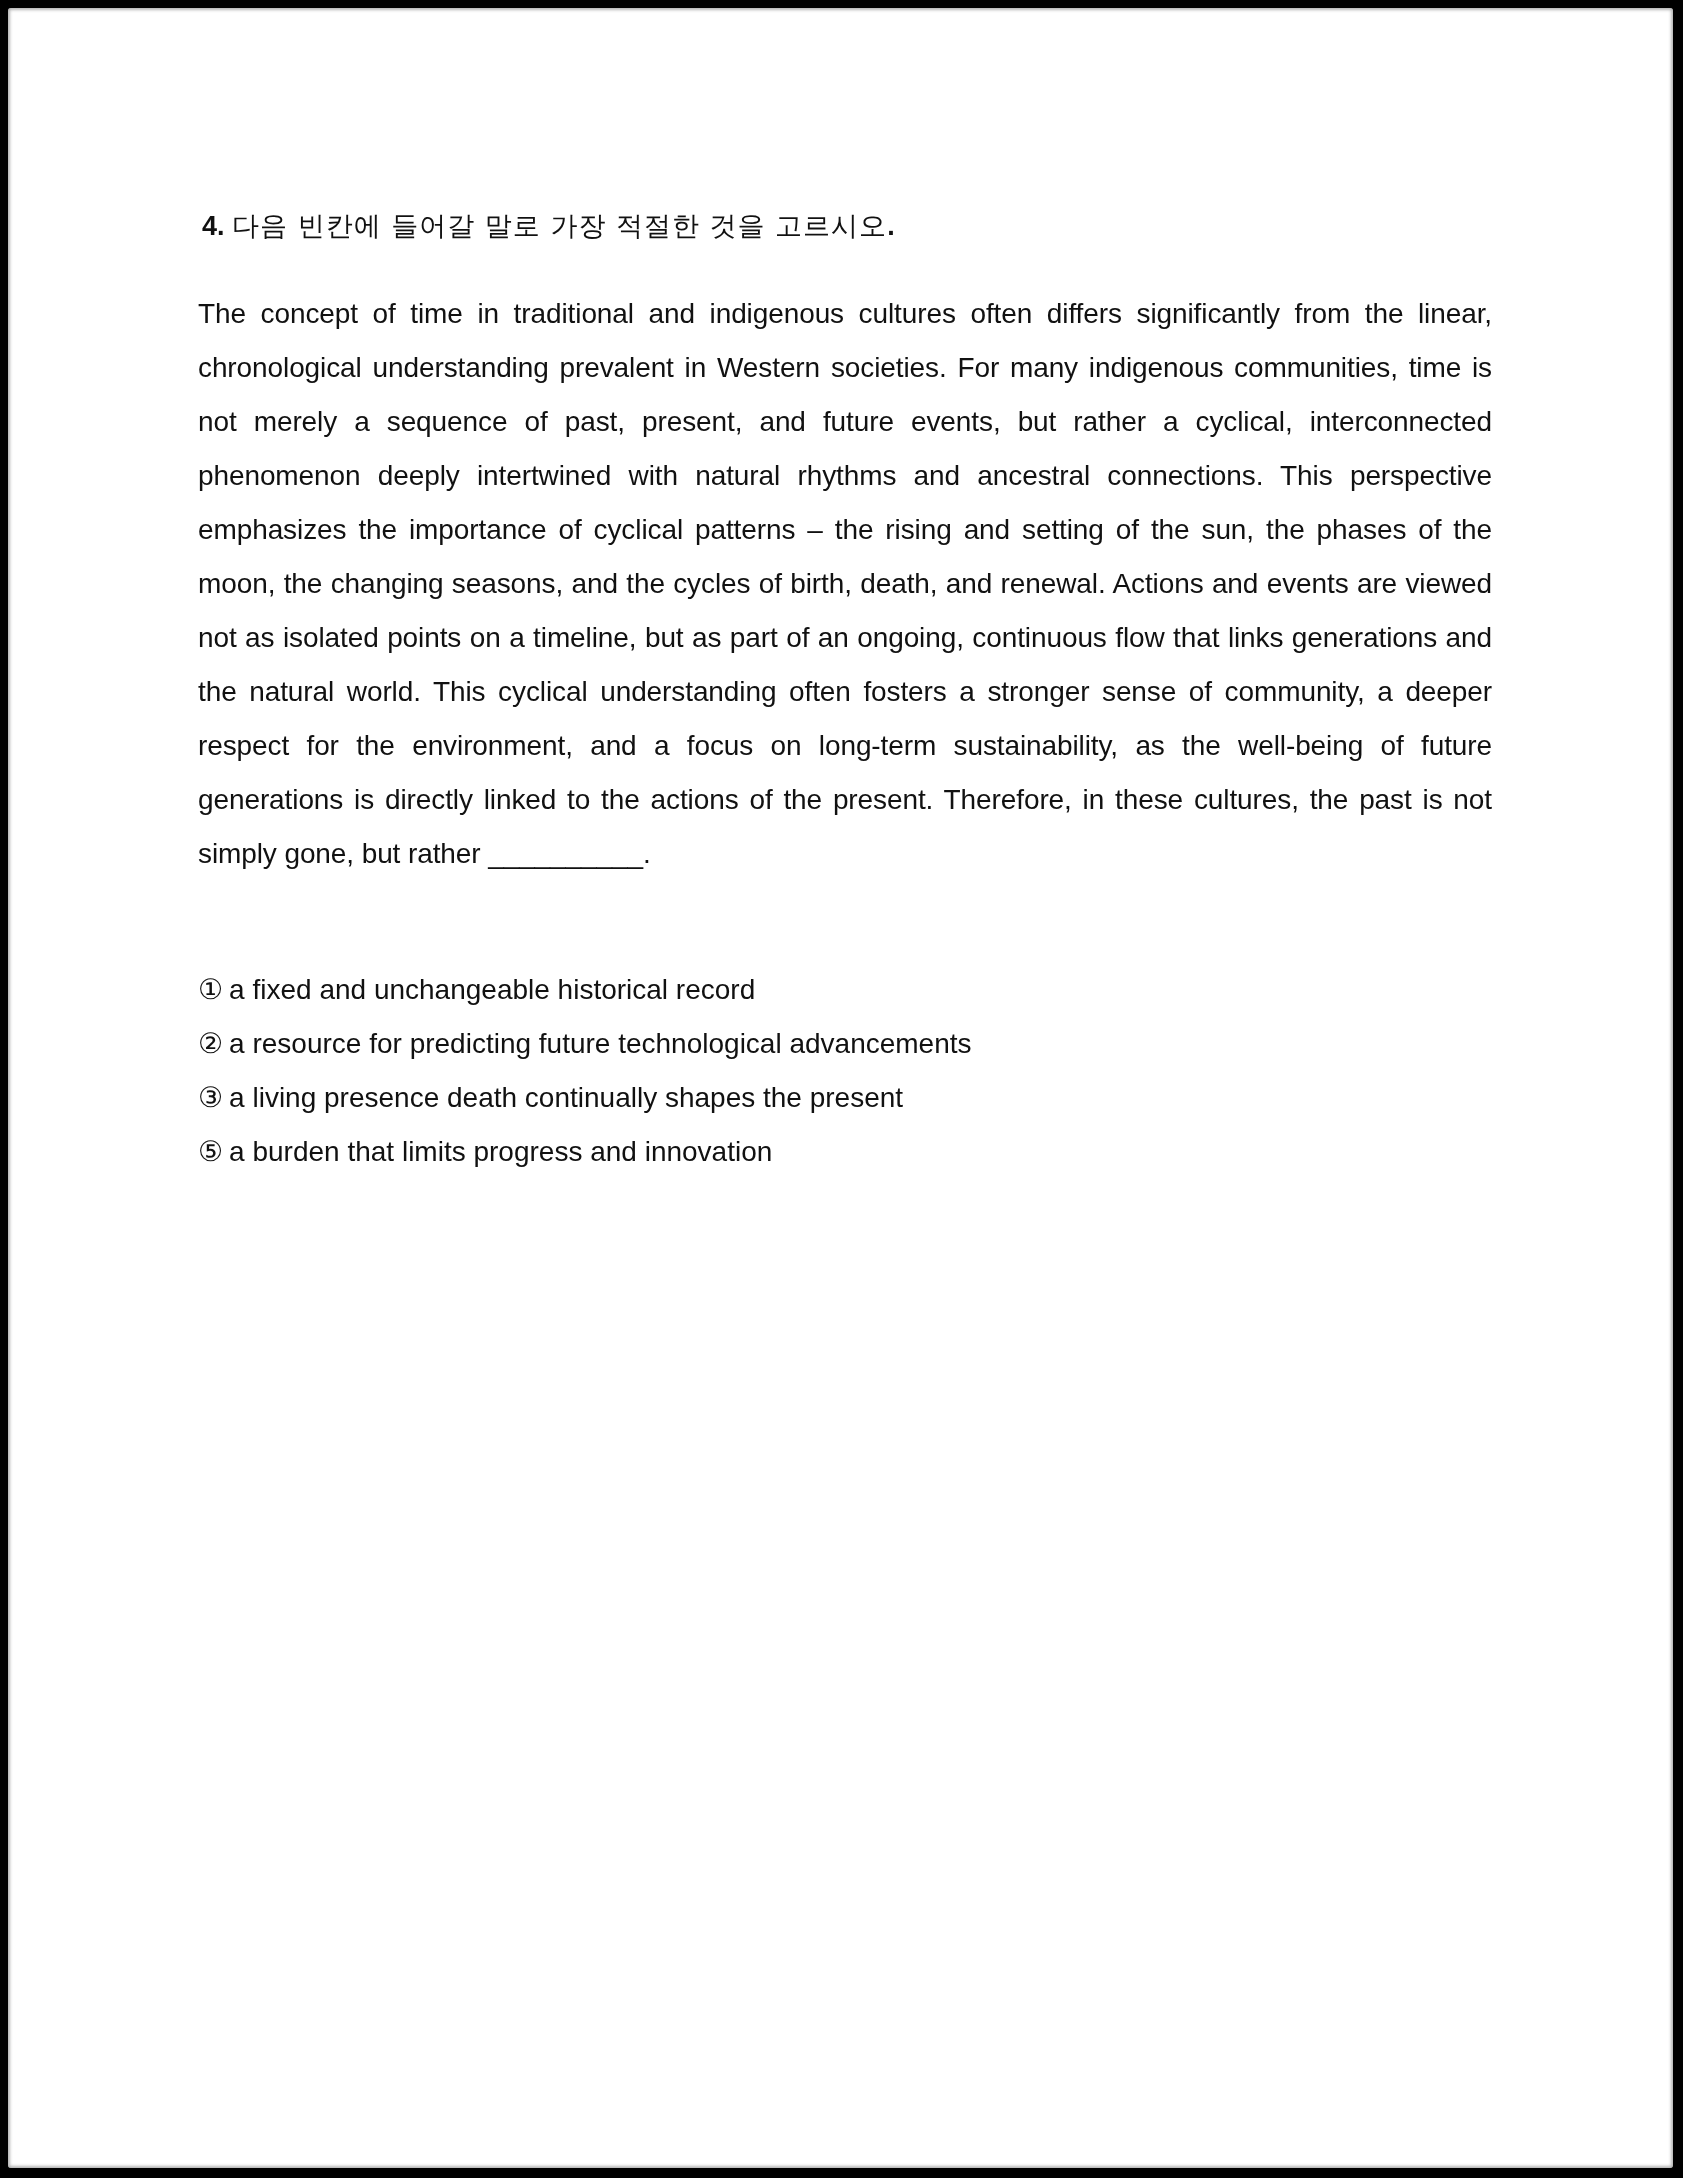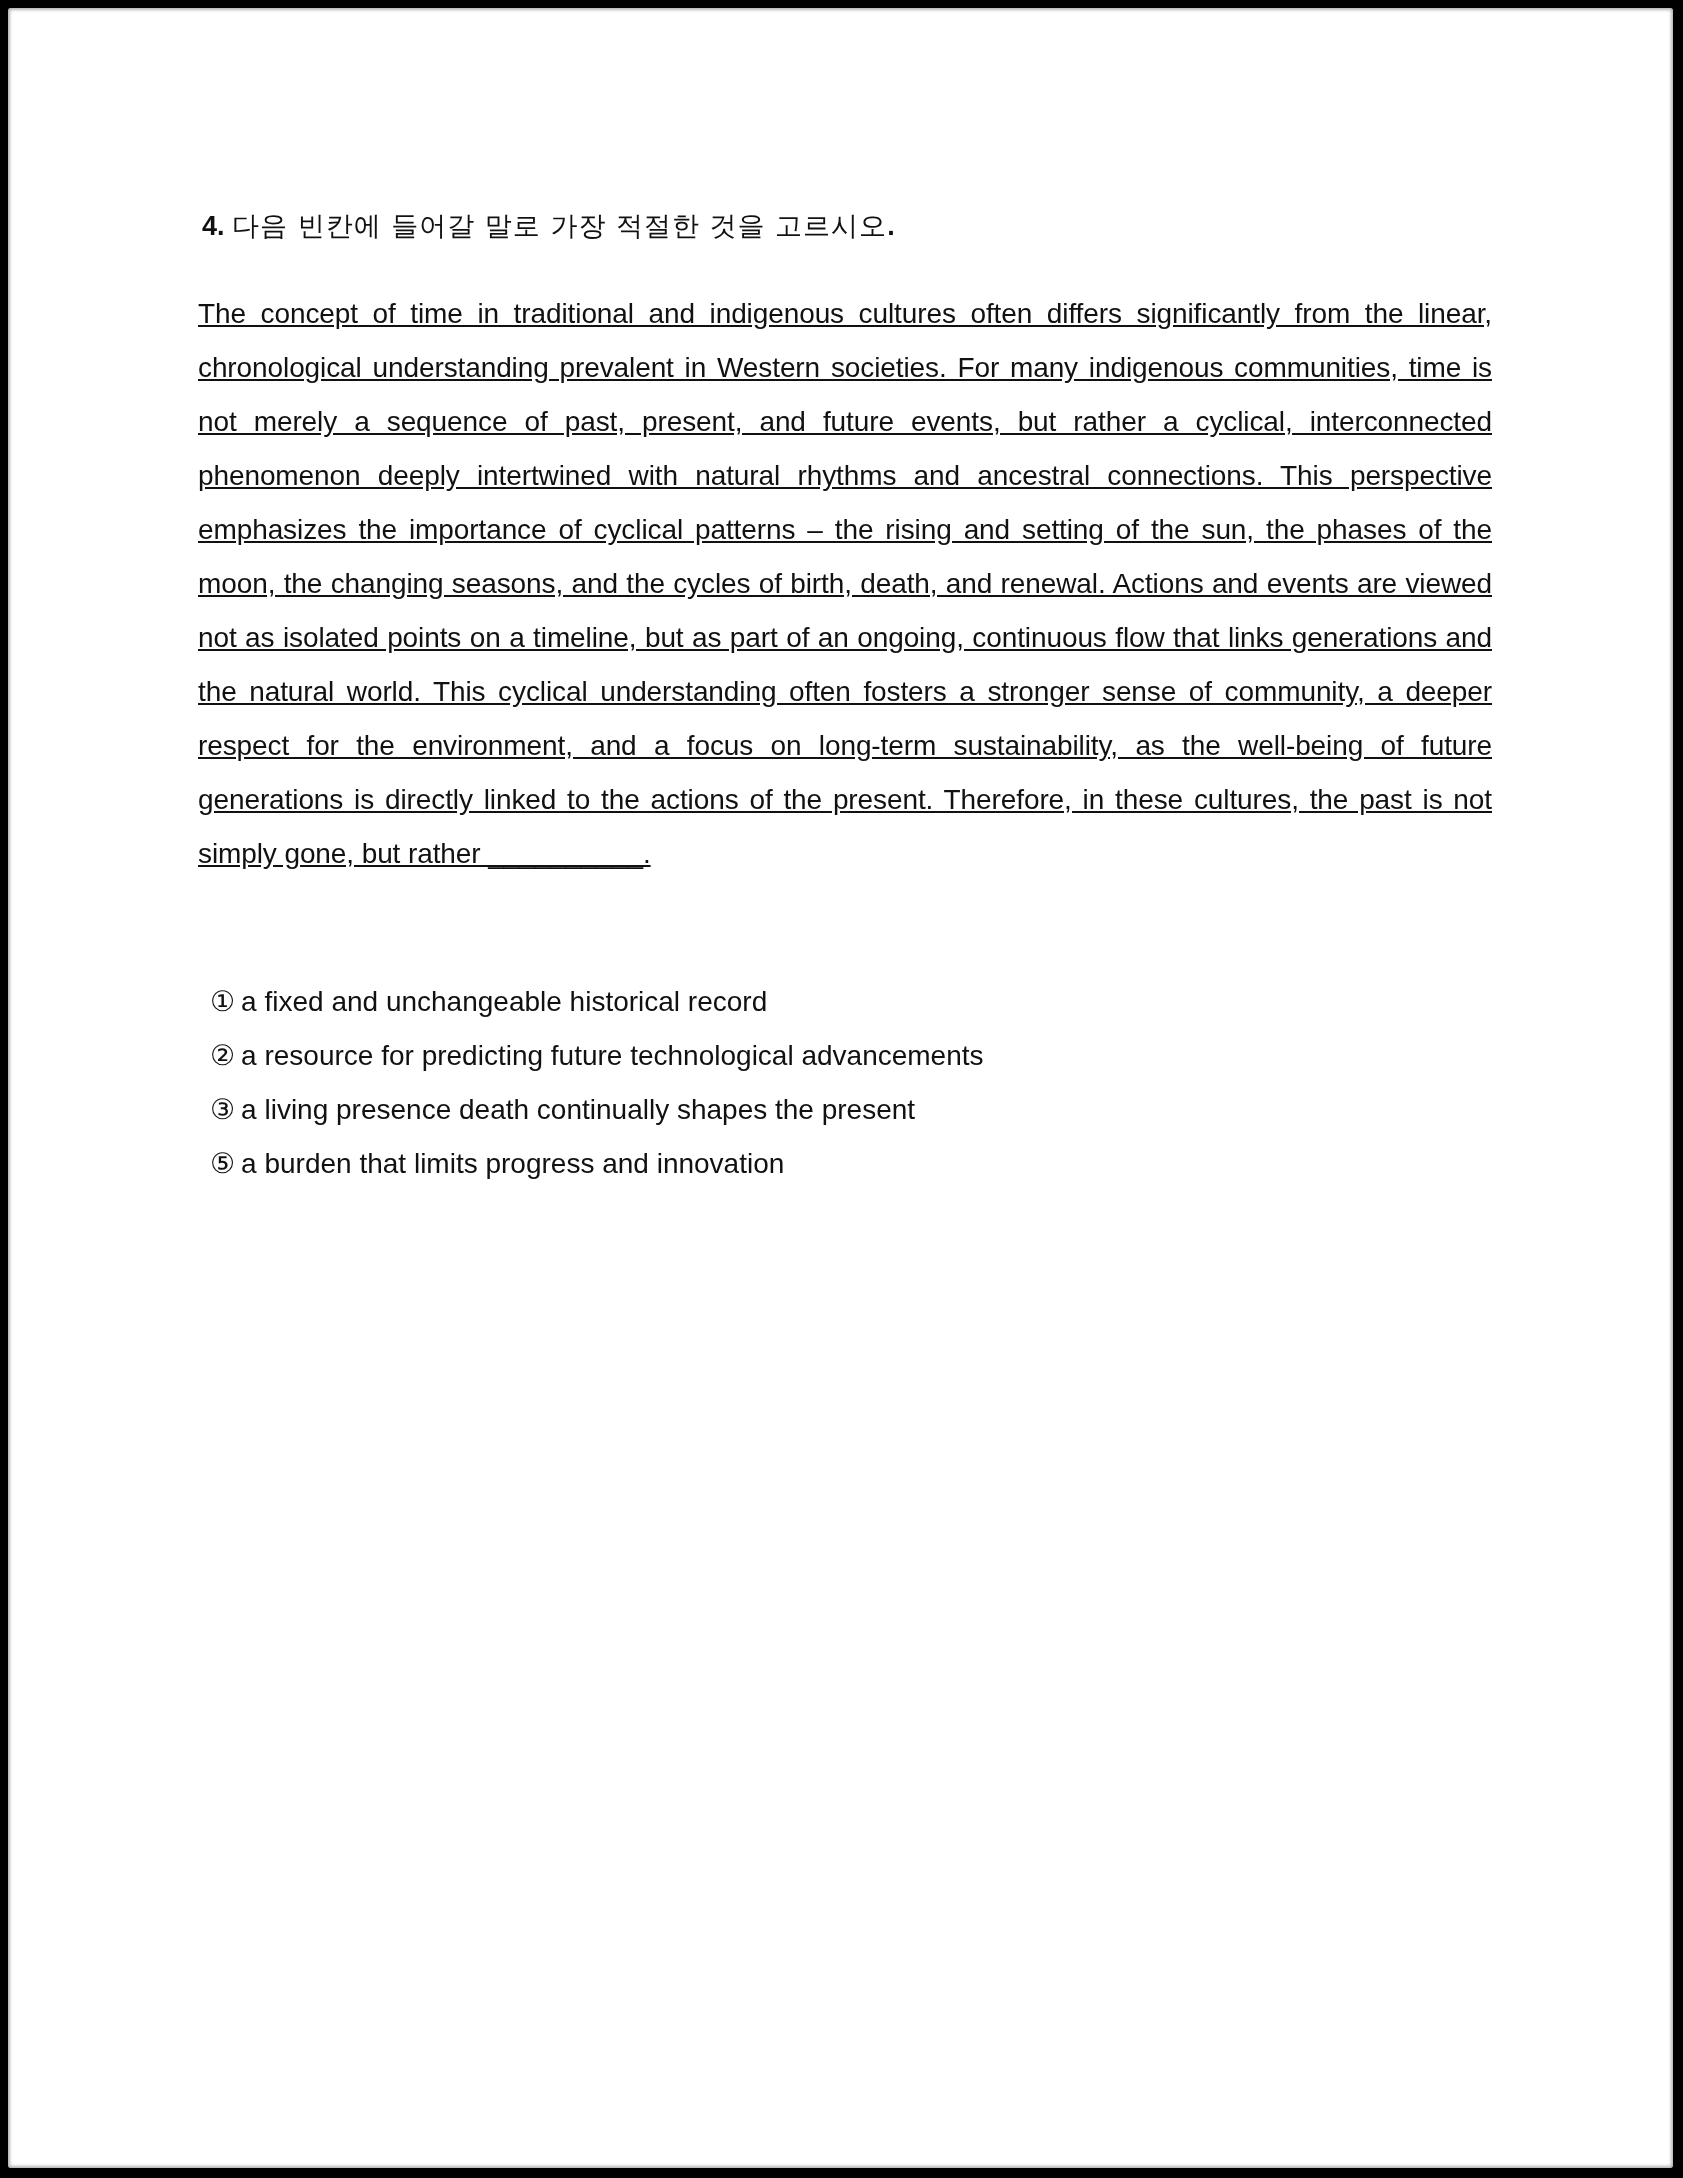--- a/index.html
+++ b/index.html
@@ -55,27 +55,26 @@
     position: absolute;
     top: 279px;
     left: 0;
     width: 1294px;
     margin: 0;
     font-size: 28px;
     line-height: 54px;
     text-align: justify;
     text-align-last: left;
     letter-spacing: -0.1px;
-    text-decoration: underline;
   }
   .options {
     position: absolute;
     top: 955px;
     left: 0;
-    margin: 12px;
+    margin: 0;
     padding: 0;
     list-style: none;
     font-size: 28px;
     line-height: 54px;
   }
   .options li {
     white-space: nowrap;
   }
   .options .marker {
     display: inline-block;

